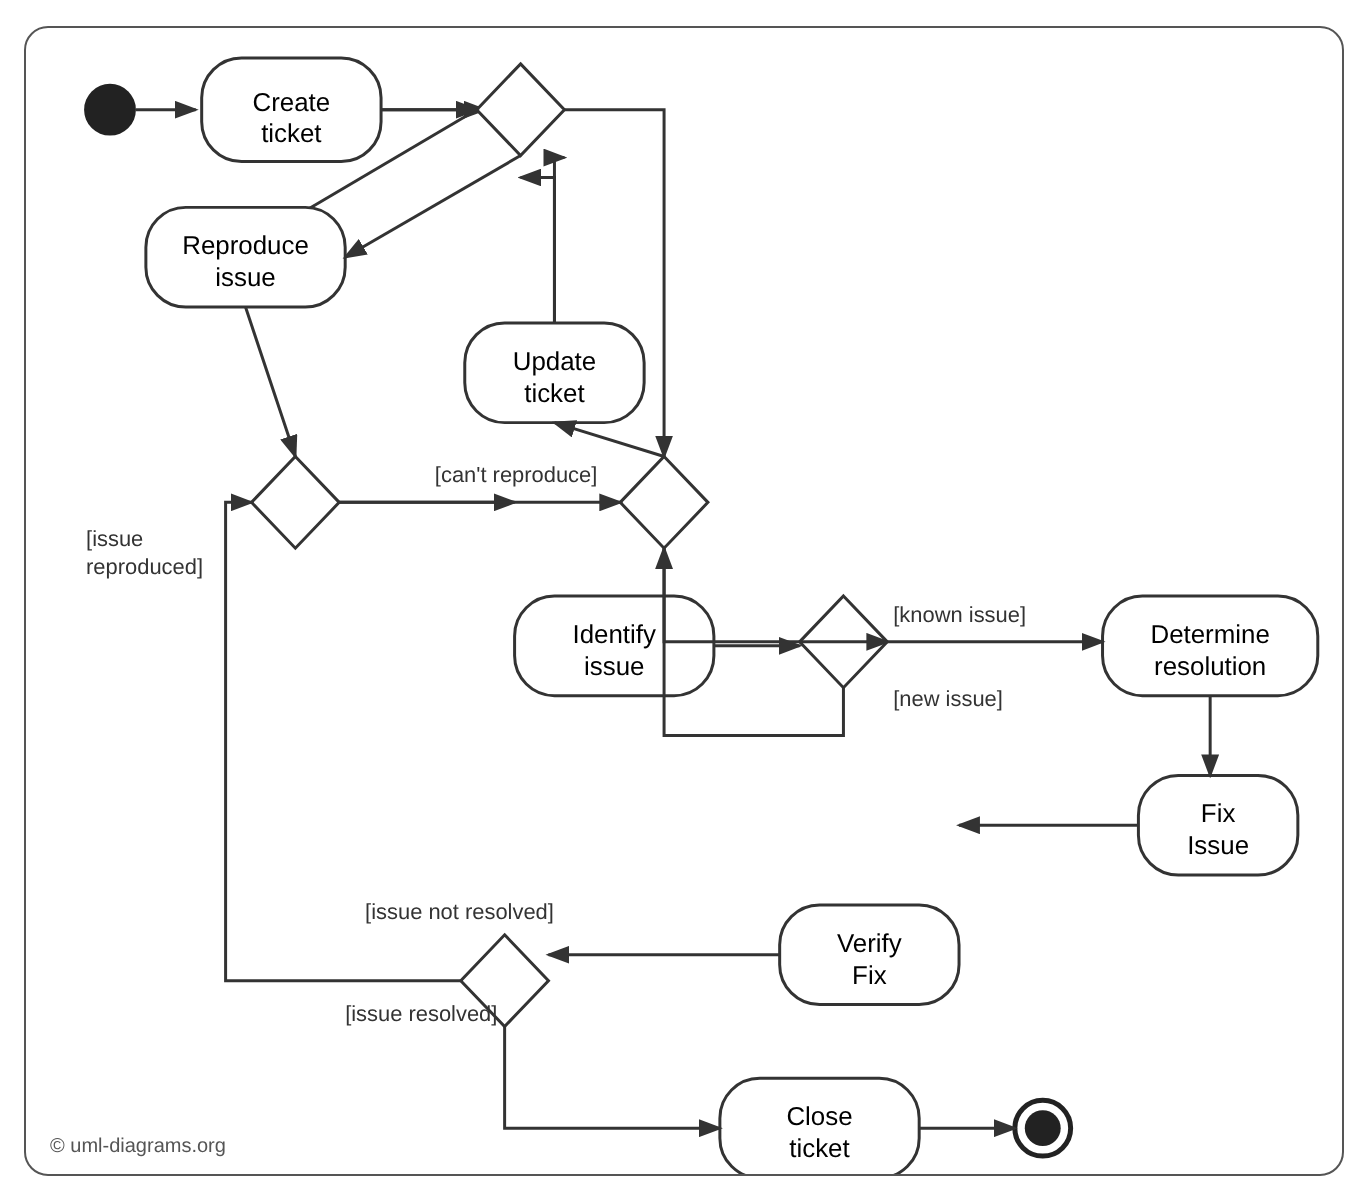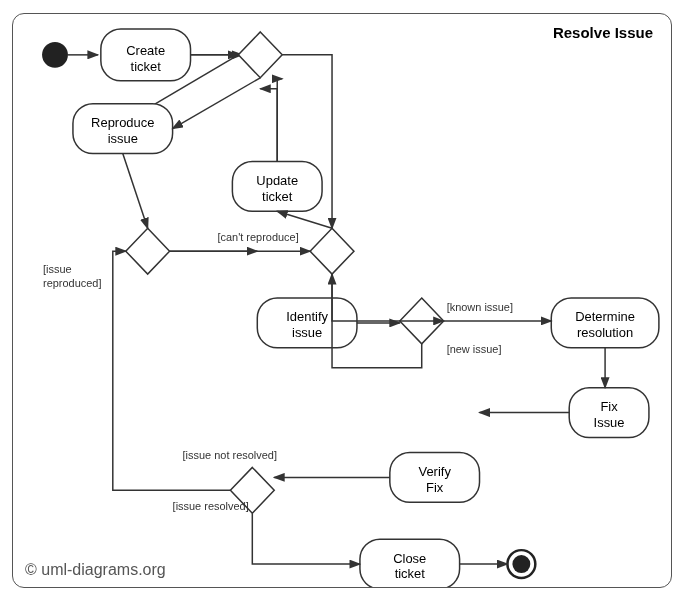--- a/index.html
+++ b/index.html
@@ -25,21 +25,21 @@
       position: absolute;
       top: 10px;
       right: 18px;
       font-weight: bold;
       font-size: 15px;
     }
     .diagram-copyright {
       position: absolute;
       bottom: 8px;
       left: 12px;
-      font-size: 16px;
+      font-size: 10px;
       color: #555;
     }
     
     svg {
       position: absolute;
       top: 0; left: 0;
       width: 100%;
       height: 100%;
     }
     .node-rect {
@@ -79,21 +79,20 @@
       stroke-width: 2.5;
     }
     .end-circle-inner {
       fill: #222;
     }
   </style>
 </head>
 <body>
 
 <div class="diagram-container">
-  <div class="diagram-title">Resolve Issue</div>
   <div class="diagram-copyright">© uml-diagrams.org</div>
 
   <svg viewBox="0 0 660 575" xmlns="http://www.w3.org/2000/svg">
     <defs>
       <marker id="arrowhead" markerWidth="8" markerHeight="6" refX="7" refY="3" orient="auto">
         <polygon points="0 0, 8 3, 0 6" fill="#333"></polygon>
       </marker>
     </defs>
 
     <circle cx="42" cy="41" r="13" class="start-circle"></circle>

